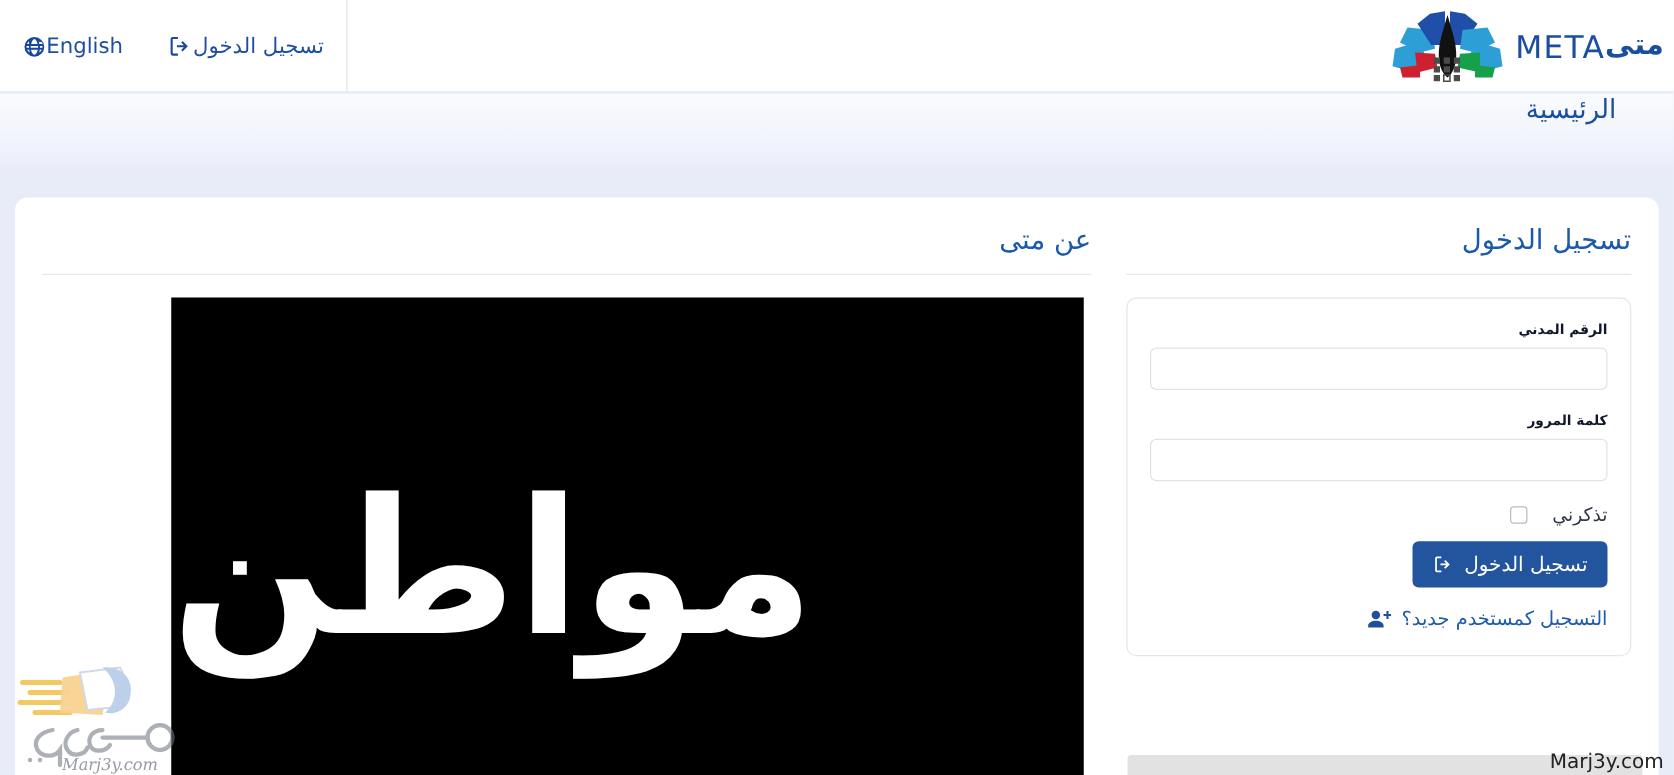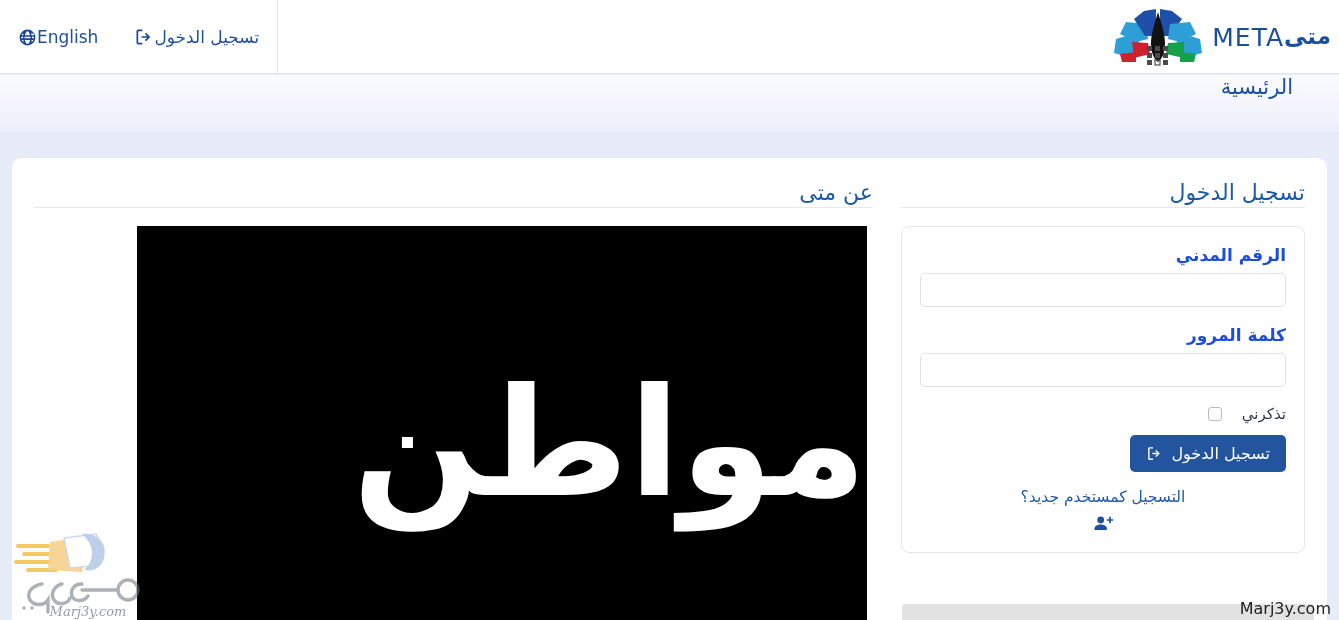--- a/index.html
+++ b/index.html
@@ -80,52 +80,52 @@
     direction: rtl;
   }
 
   .cols { display: flex; direction: rtl; padding: 0; }
 
   .col-right { width: 440px; padding: 22px 22px 0 14px; }
   .col-left  { width: 875px; padding: 22px 14px 0 22px; }
 
   .sec-title {
     color: #1a5aa8; font-size: 22px; font-weight: normal;
-    margin: 0 0 2px 0; text-align: right;
+    margin: 0 0 14px 0; text-align: right;
   }
   .sec-rule { height: 1px; background: #e8e8e8; margin-bottom: 18px; }
 
   .about-text {
     color: #2a2a2a; font-size: 15.5px; line-height: 1.75;
     text-align: justify; margin: 0 0 18px 0; direction: rtl;
   }
 
   .video-box {
     width: 730px; height: 410px;
     background: #000; position: relative; overflow: hidden;
     margin-right: 6px;
   }
   .video-word {
     position: absolute; left: 0; right: 0;
     top: 50%; transform: translateY(-42%);
-    text-align: right; color: #ffffff;
+    text-align: left; color: #ffffff;
     font-size: 150px; font-weight: bold;
     direction: rtl; line-height: 1;
     letter-spacing: -2px;
   }
 
   
   .login-box {
     border: 1px solid #e3e6ea;
     border-radius: 8px;
     padding: 18px 18px 20px 18px;
     direction: rtl;
   }
   .field-label {
-    color: #1d4ed8; font-size: 17px; font-weight: bold;
+    color: #0f172a; font-size: 11px; font-weight: bold;
     text-align: right; margin-bottom: 8px;
   }
   .field-input {
     width: 100%; height: 34px;
     border: 1px solid #dfe3e8; border-radius: 5px;
     background: #fff; outline: none;
     font-size: 15px; padding: 0 9px; margin-bottom: 18px;
     direction: rtl; color: #333;
     font-family: "DejaVu Sans", "Liberation Sans", sans-serif;
   }
@@ -143,21 +143,21 @@
     background: #23559f; color: #ffffff;
     border: none; border-radius: 5px;
     font-size: 16px; padding: 9px 16px;
     display: flex; align-items: center; gap: 8px;
     cursor: pointer; direction: rtl; margin-bottom: 16px;
     font-family: "DejaVu Sans", "Liberation Sans", sans-serif;
   }
   .mini-link {
     display: flex; align-items: center; gap: 8px;
     color: #1f5bab; font-size: 15.5px; text-decoration: none;
-    margin-bottom: 14px; direction: rtl; cursor: pointer; flex-direction: column;
+    margin-bottom: 14px; direction: rtl; cursor: pointer;
   }
   .mini-link:last-child { margin-bottom: 0; }
   .link-ico { display: inline-flex; color: #1f4f9c; }
 
   .grey-strip {
     position: absolute; top: 604px; left: 902px;
     width: 412px; height: 16px;
     background: #e2e2e2; border-radius: 3px 3px 0 0;
   }
 

